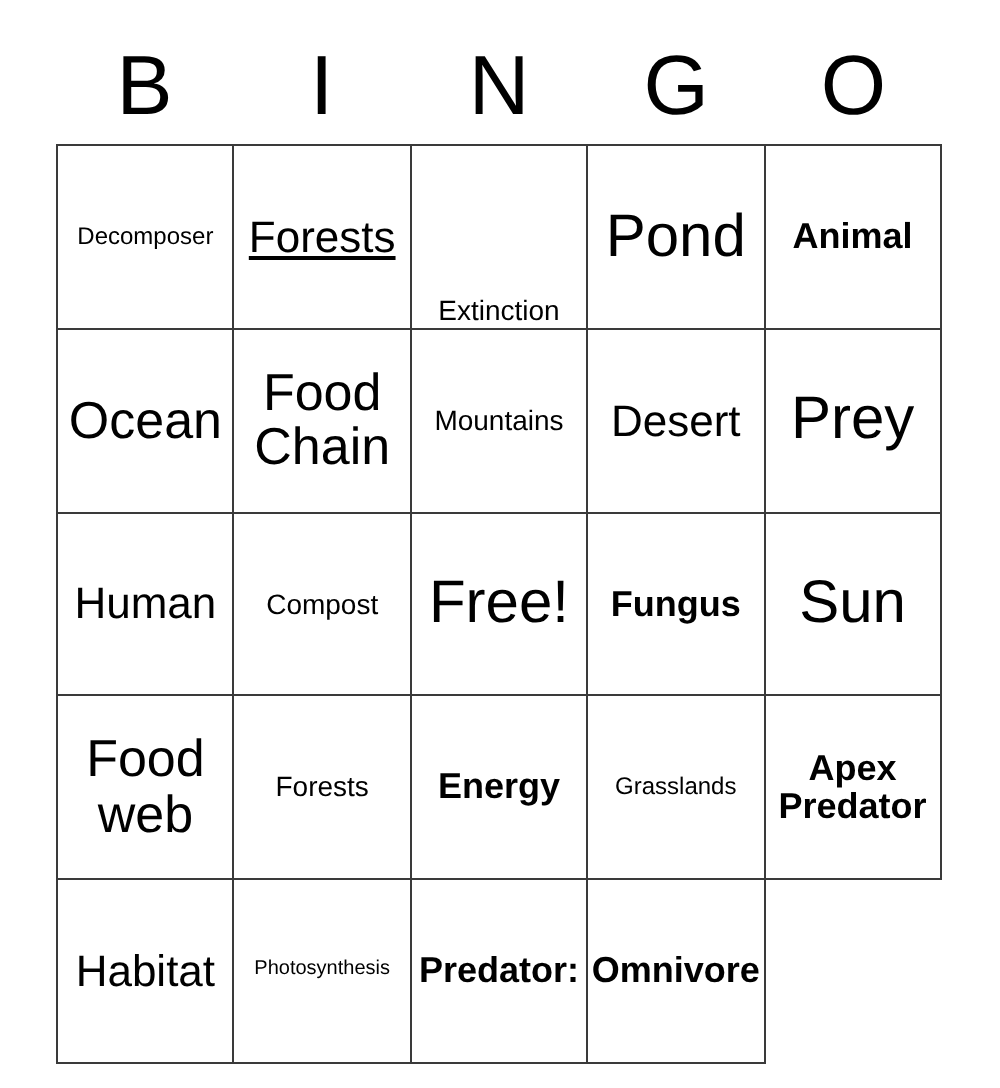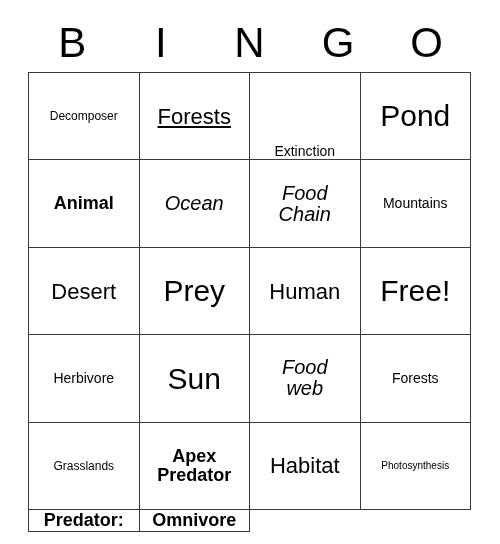--- a/index.html
+++ b/index.html
@@ -49,21 +49,21 @@
   }
 
   
   #bingo-grid {
     position: absolute;
     left: 28px;
     top: 72px;
     width: 443px;
     height: 460px;
     display: grid;
-    grid-template-columns: repeat(4, 1fr);
+    grid-template-columns: repeat(5, 1fr);
     grid-template-rows: repeat(5, 1fr);
     border-top: 1px solid #3a3a3a;
     border-left: 1px solid #3a3a3a;
     box-sizing: border-box;
     background: #ffffff;
   }
   .cell {
     border-right: 1px solid #3a3a3a;
     border-bottom: 1px solid #3a3a3a;
     box-sizing: border-box;
@@ -82,21 +82,21 @@
     white-space: pre-line;
     word-break: normal;
   }
 
   
   .cell-text.s-xs   { font-size: 10px; }
   .cell-text.s-sm   { font-size: 12px; }
   .cell-text.s-md   { font-size: 14px; }
   .cell-text.s-lg   { font-size: 18px; font-weight: bold; }
   .cell-text.s-xl   { font-size: 22px; }
-  .cell-text.s-2xl  { font-size: 20px; font-style: italic; }
+  .cell-text.s-2xl  { font-size: 26px; }
   .cell-text.s-3xl  { font-size: 30px; }
   .cell-text.s-4xl  { font-size: 30px; }
 </style>
 </head>
 <body style="background: rgb(255, 255, 255); color: rgb(0, 0, 0);">
 
 <div id="card">
 
   <div id="bingo-header">
     <div class="header-letter">B</div>
@@ -135,34 +135,40 @@
       <div class="cell" style="border-color: rgb(58, 58, 58);">
         <span class="cell-text s-xl">Desert</span>
       </div>
       <div class="cell" style="border-color: rgb(58, 58, 58);">
         <span class="cell-text s-3xl">Prey</span>
       </div>
       <div class="cell" style="border-color: rgb(58, 58, 58);">
         <span class="cell-text s-xl">Human</span>
       </div>
       <div class="cell" style="border-color: rgb(58, 58, 58);">
+        <span class="cell-text s-md">Compost</span>
+      </div>
+      <div class="cell" style="border-color: rgb(58, 58, 58);">
         <span class="cell-text s-3xl">Free!</span>
       </div>
       <div class="cell" style="border-color: rgb(58, 58, 58);">
-        <span class="cell-text s-md">Herbivore</span>
+        <span class="cell-text s-lg">Fungus</span>
       </div>
       <div class="cell" style="border-color: rgb(58, 58, 58);">
         <span class="cell-text s-4xl">Sun</span>
       </div>
       <div class="cell" style="border-color: rgb(58, 58, 58);">
         <span class="cell-text s-2xl">Food
 web</span>
       </div>
       <div class="cell" style="border-color: rgb(58, 58, 58);">
         <span class="cell-text s-md">Forests</span>
+      </div>
+      <div class="cell" style="border-color: rgb(58, 58, 58);">
+        <span class="cell-text s-lg">Energy</span>
       </div>
       <div class="cell" style="border-color: rgb(58, 58, 58); justify-content: center;">
         <span class="cell-text s-sm">Grasslands</span>
       </div>
       <div class="cell" style="border-color: rgb(58, 58, 58);">
         <span class="cell-text s-lg">Apex
 Predator</span>
       </div>
       <div class="cell" style="border-color: rgb(58, 58, 58);">
         <span class="cell-text s-xl">Habitat</span>

